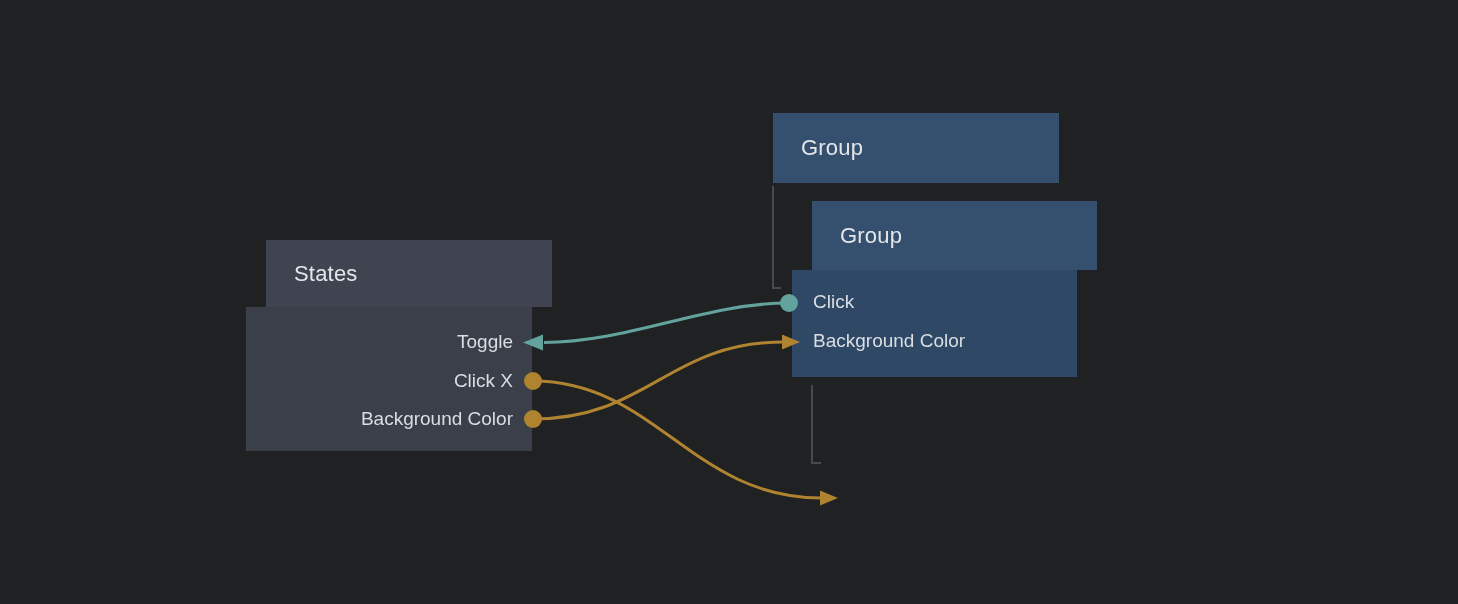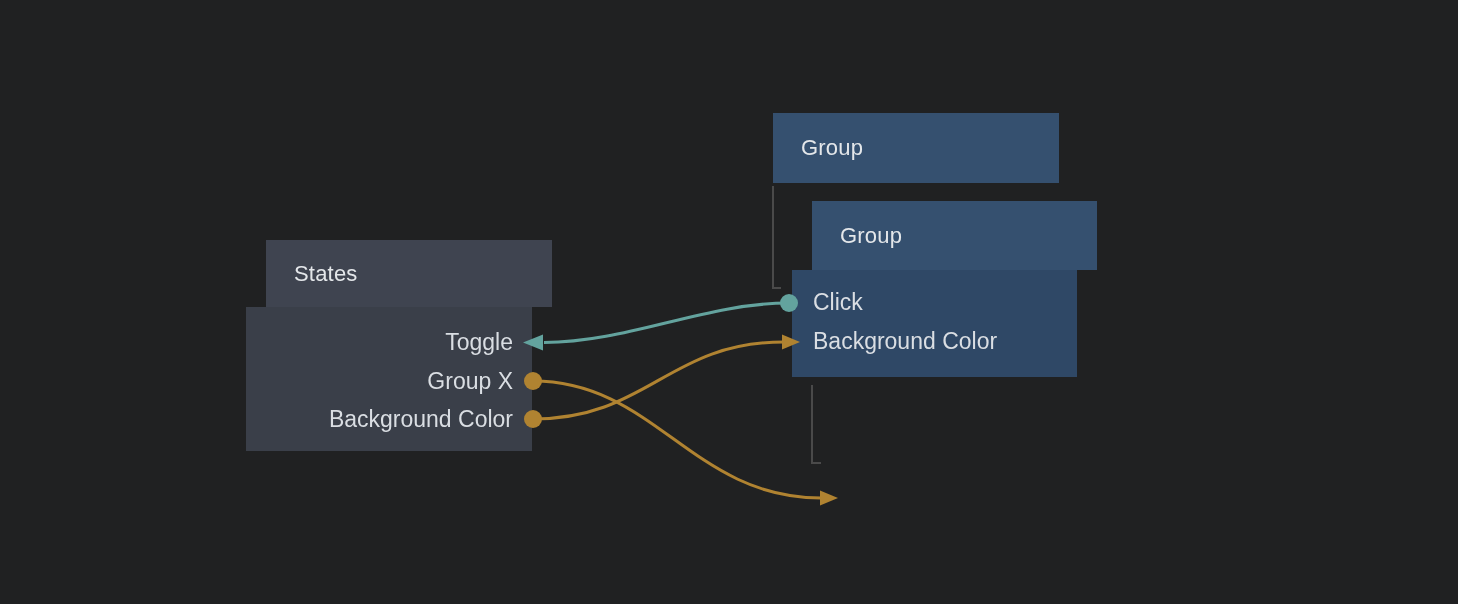--- a/index.html
+++ b/index.html
@@ -41,21 +41,21 @@
     width: 100%;
   }
   .gray .node-header { background: var(--node-header-gray, #3f4450); }
   .gray .node-body   { background: var(--node-body-gray, #3a3f49); }
   .blue .node-header { background: var(--node-header-blue, #35506f); }
   .blue .node-body   { background: var(--node-body-blue, #2f4866); }
 
   .port-row {
     height: 38.5px;
     line-height: 38.5px;
-    font-size: 23px;
+    font-size: 19px;
     color: var(--text-label, #dadee3);
     white-space: nowrap;
   }
   .ports-right .port-row { text-align: right; padding-right: 19px; }
   .ports-left  .port-row { text-align: left;  padding-left: 21px; }
 
   
   #node-states { left: 246px; top: 240px; width: 286px; height: 211px; }
   #node-states .node-header { height: 67px; }
   #node-states .node-body   { height: 144px; padding-top: 16px; }
@@ -99,21 +99,21 @@
 <body>
 
 <div id="canvas">
 
   <div class="node gray" id="node-states">
     <div class="node-header">
       <span class="node-title">States</span>
     </div>
     <div class="node-body ports-right">
       <div class="port-row">Toggle</div>
-      <div class="port-row">Group X</div>
+      <div class="port-row">Click X</div>
       <div class="port-row">Background Color</div>
     </div>
   </div>
 
   <div class="node blue" id="node-group-outer">
     <div class="node-header">
       <span class="node-title">Group</span>
     </div>
   </div>
 

